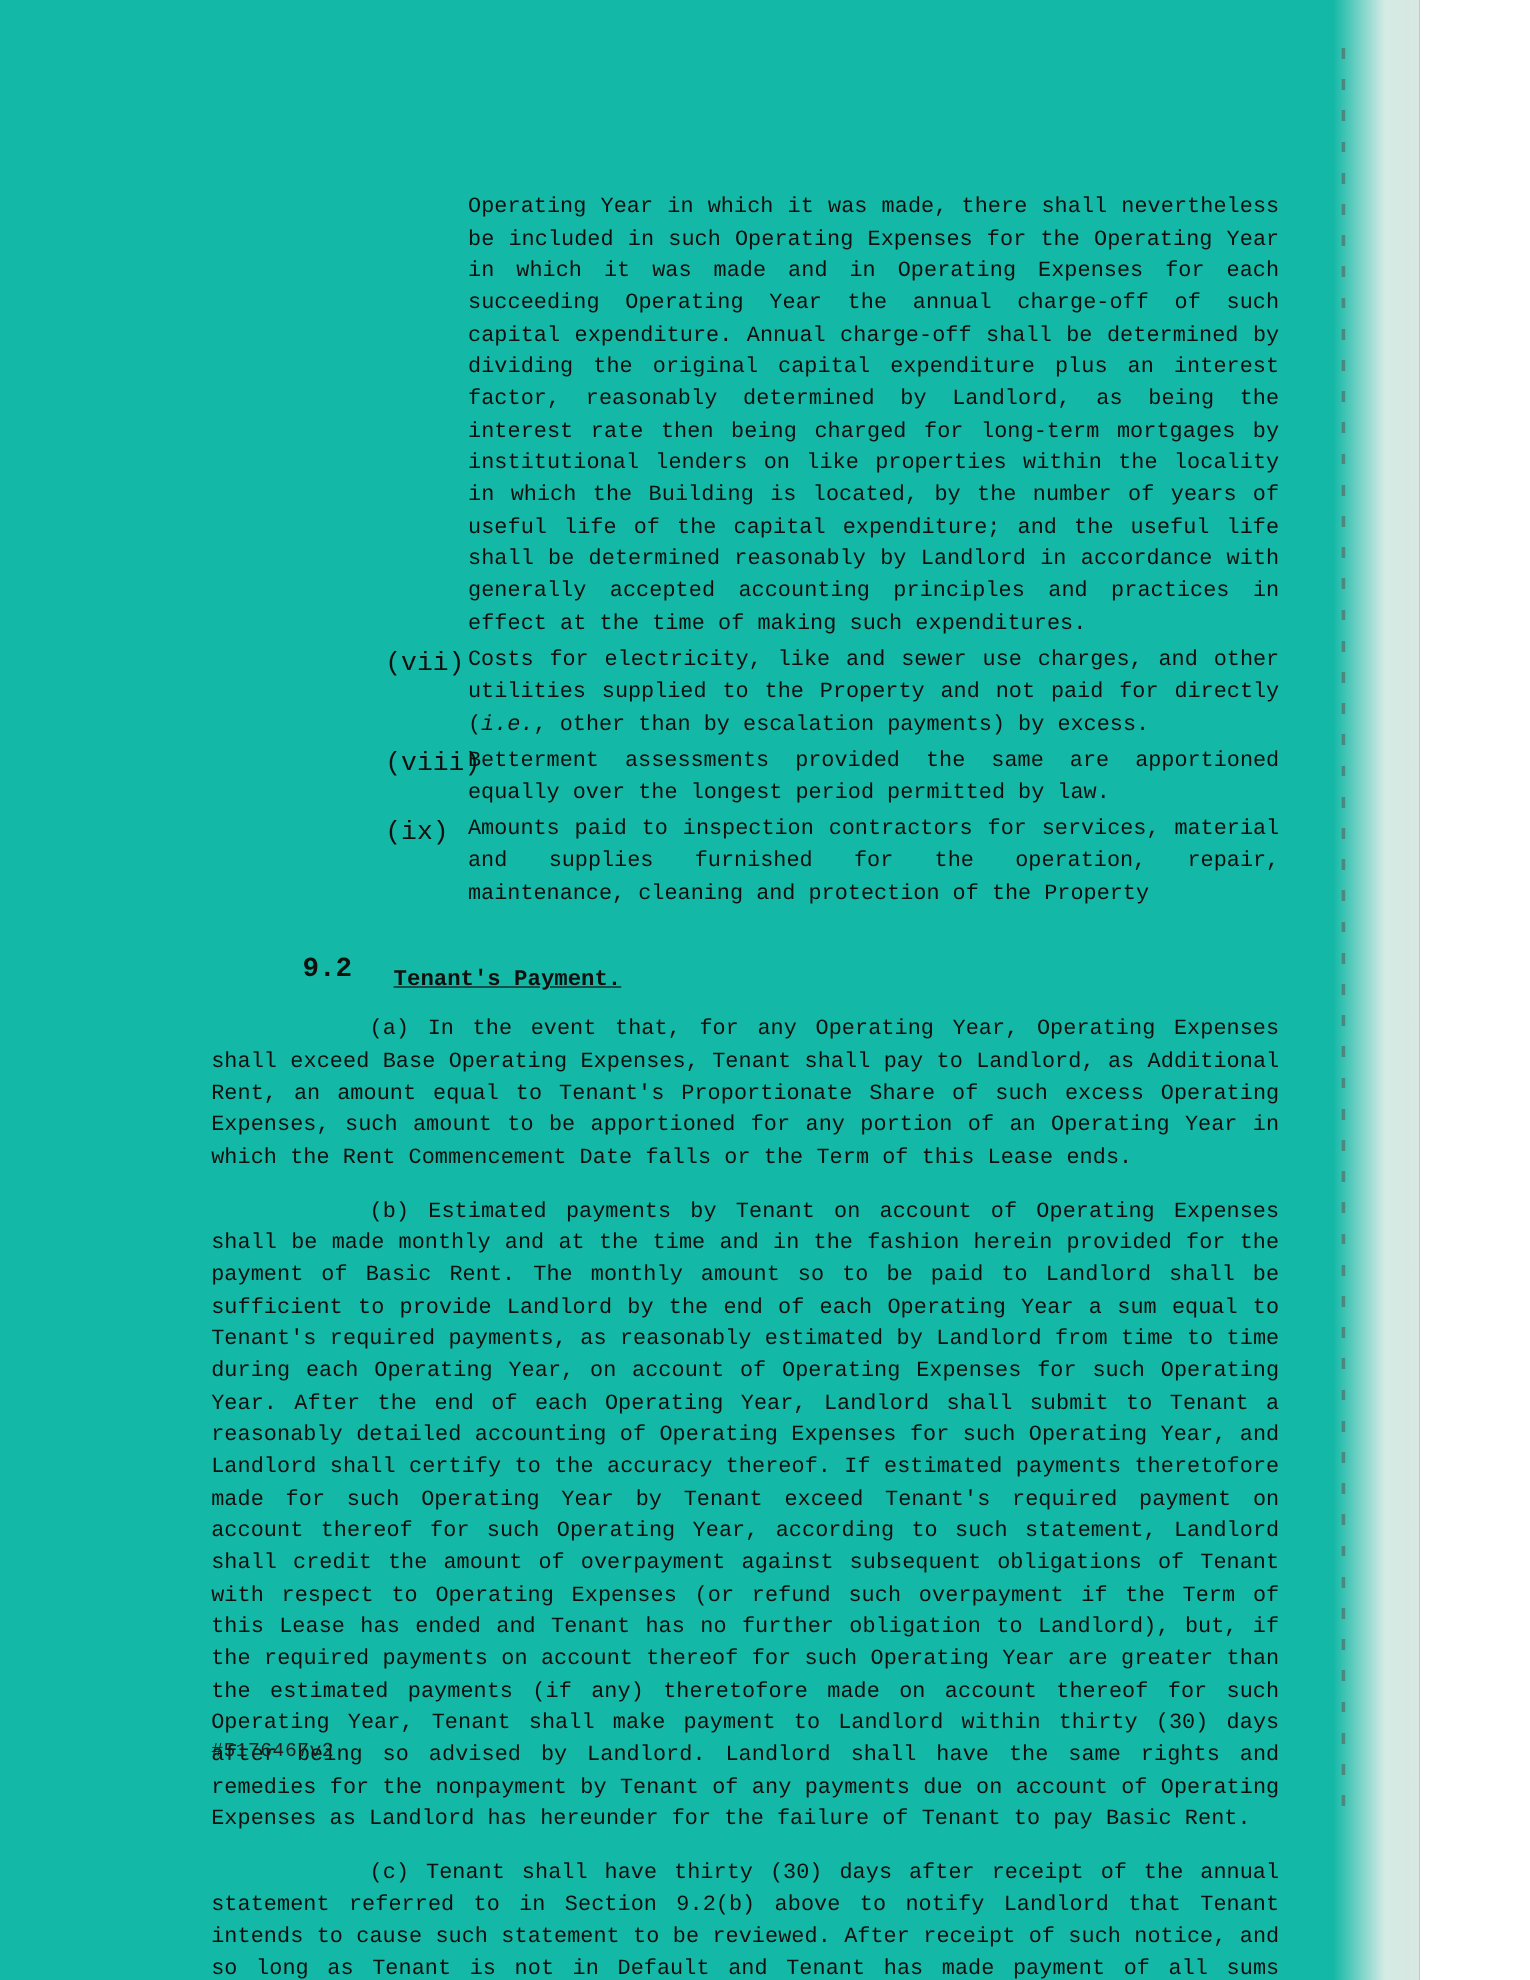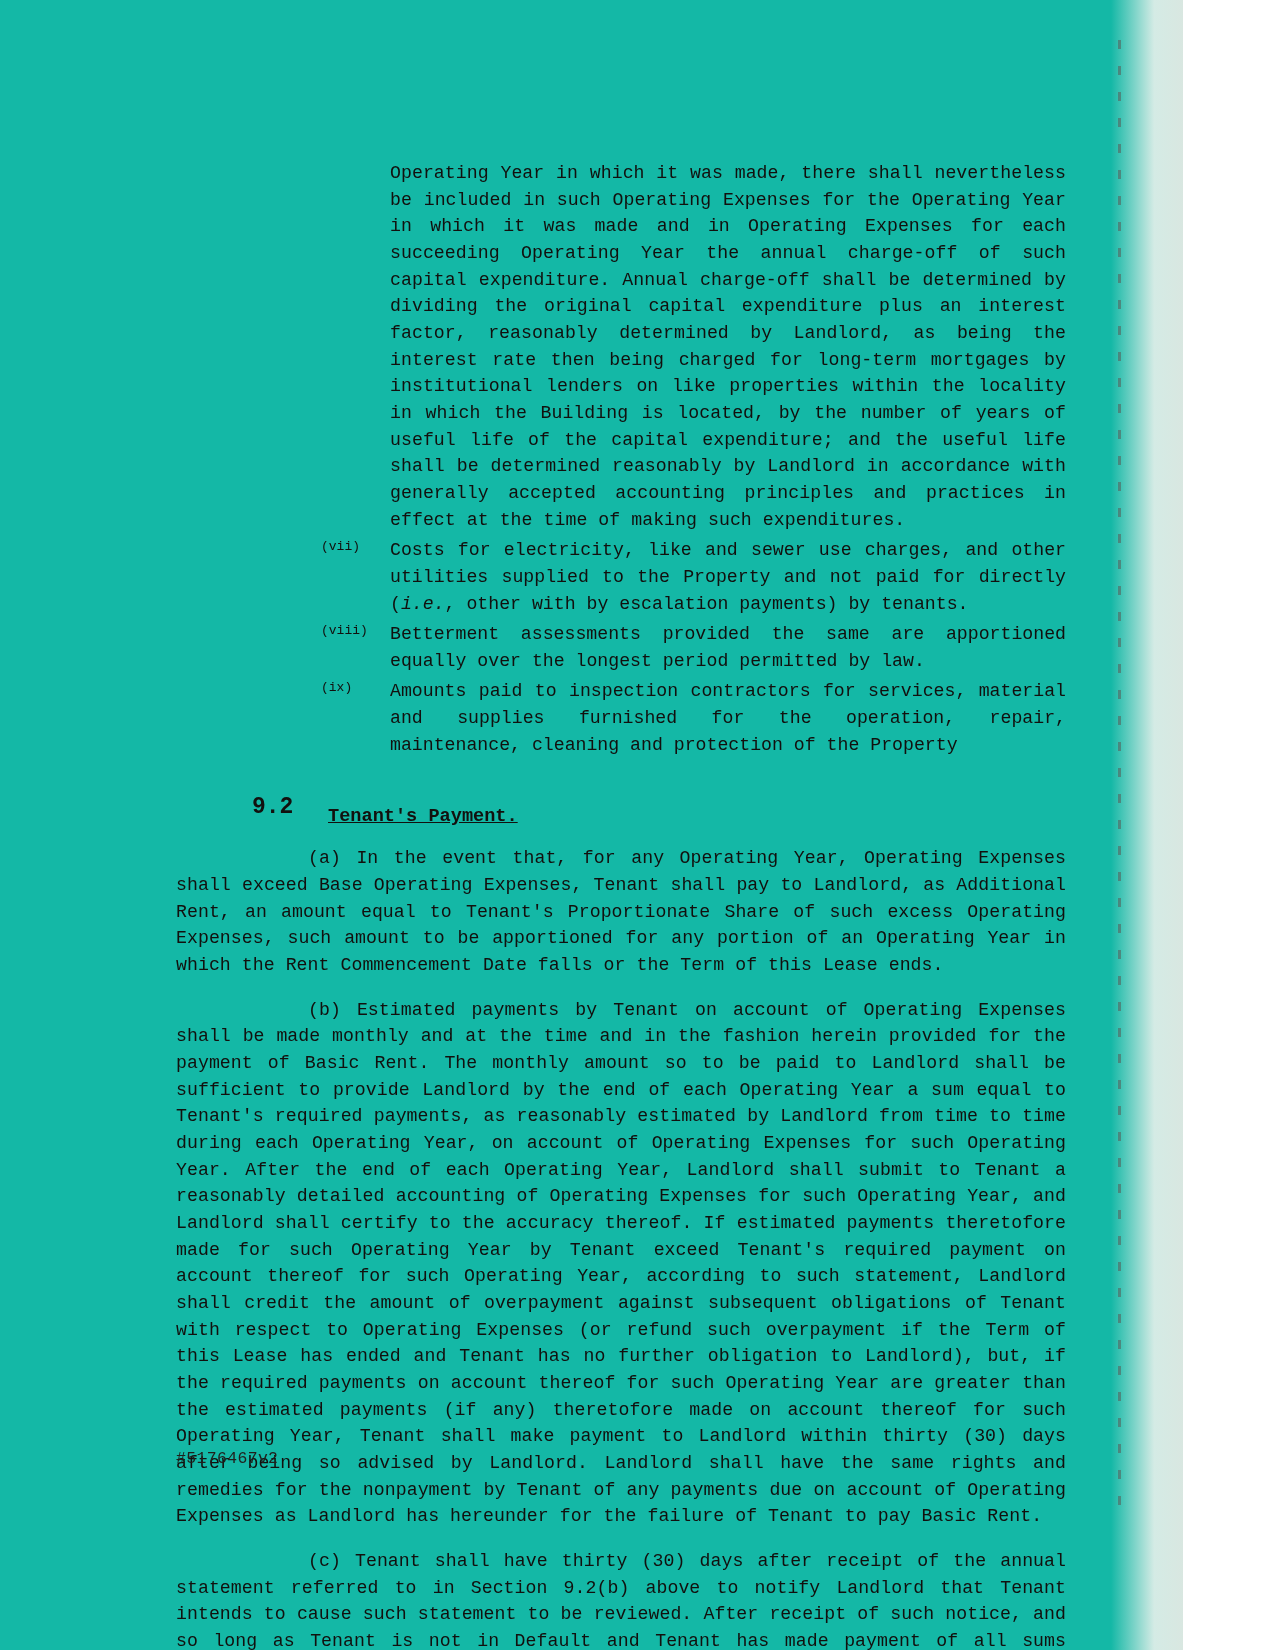--- a/index.html
+++ b/index.html
@@ -61,21 +61,21 @@
   
   .list-row {
     display: flex;
     margin-left: 145px;
     width: 745px;
     margin-top: 4px;
   }
   .list-row .marker {
     width: 69px;
     flex: 0 0 69px;
-    font-size: 13px;
+    font-size: 22px;
     line-height: 1.465;
   }
   .list-row .body {
     flex: 1 1 auto;
     font-size: 18.2px;
     line-height: 1.465;
     text-align: justify;
   }
 
   .section-head {
@@ -119,21 +119,21 @@
 
   <div class="scan-edge"></div>
   <div class="scan-dots"></div>
 
   <div class="content">
 
     <p class="para block-indent">Operating Year in which it was made, there shall nevertheless be included in such Operating Expenses for the Operating Year in which it was made and in Operating Expenses for each succeeding Operating Year the annual charge-off of such capital expenditure.  Annual charge-off shall be determined by dividing the original capital expenditure plus an interest factor, reasonably determined by Landlord, as being the interest rate then being charged for long-term mortgages by institutional lenders on like properties within the locality in which the Building is located, by the number of years of useful life of the capital expenditure; and the useful life shall be determined reasonably by Landlord in accordance with generally accepted accounting principles and practices in effect at the time of making such expenditures.</p>
 
     <div class="list-row">
       <div class="marker">(vii)</div>
-      <div class="body"><span>Costs for electricity, like and sewer use charges, and other utilities supplied to the Property and not paid for directly (</span><span class="ital">i.e.</span><span>, other with by escalation payments) by tenants.</span></div>
+      <div class="body"><span>Costs for electricity, like and sewer use charges, and other utilities supplied to the Property and not paid for directly (</span><span class="ital">i.e.</span><span>, other than by escalation payments) by excess.</span></div>
     </div>
 
     <div class="list-row">
       <div class="marker">(viii)</div>
       <div class="body">Betterment assessments provided the same are apportioned equally over the longest period permitted by law.</div>
     </div>
 
     <div class="list-row">
       <div class="marker">(ix)</div>
       <div class="body">Amounts paid to inspection contractors for services, material and supplies furnished for the operation, repair, maintenance, cleaning and protection of the Property</div>

